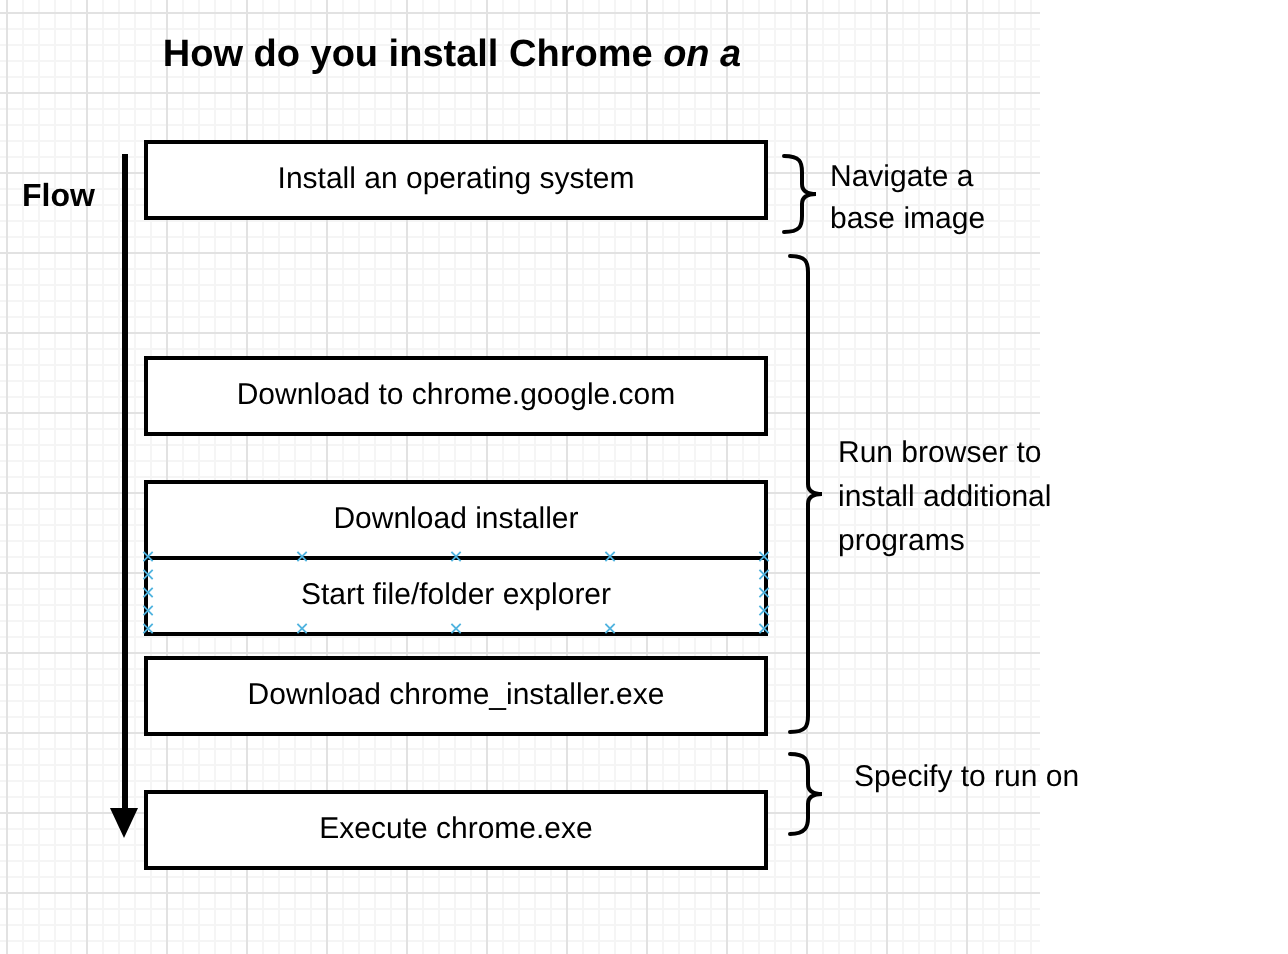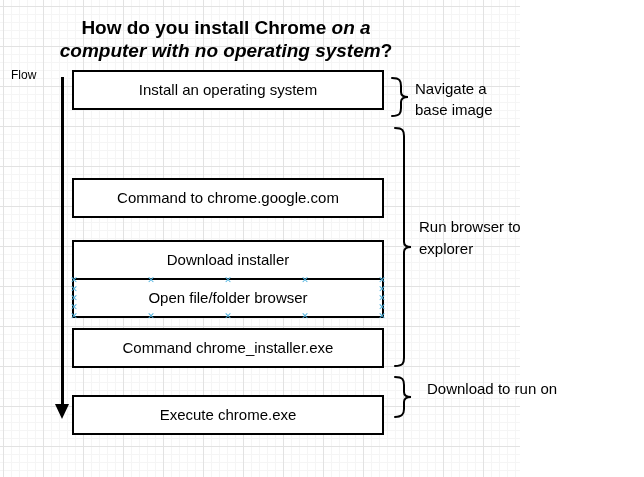--- a/index.html
+++ b/index.html
@@ -18,21 +18,21 @@
       linear-gradient(90deg, #f5f5f5 1px, transparent 1px);
     background-size:40px 40px,40px 40px,8px 8px,8px 8px;
     background-position:3px 6px,3px 6px,3px 6px,3px 6px;
   }
   .title{
     position:absolute;left:20px;top:16px;width:412px;
     text-align:center;font-size:19px;line-height:23px;font-weight:bold;
   }
   .title .it{font-style:italic;}
   .flow-label{
-    position:absolute;left:11px;top:64px;font-size:12px;line-height:22px;
+    position:absolute;left:11px;top:88px;font-size:16px;line-height:22px;font-weight:bold;
   }
   .arrow-shaft{
     position:absolute;left:61px;top:77px;width:3px;height:330px;background:#000;
   }
   .arrow-head{
     position:absolute;left:55px;top:404px;width:0;height:0;
     border-left:7px solid transparent;border-right:7px solid transparent;
     border-top:15px solid #000;
   }
   .box{
@@ -51,57 +51,56 @@
   .annotation{position:absolute;font-size:15px;line-height:21px;}
   .annotation div{white-space:nowrap;}
 </style>
 </head>
 <body>
 
 <div id="canvas">
 
   <div class="title">
     <div><span>How do you install Chrome </span><span class="it">on a</span></div>
-    <div><span class="it">computer with no operating system</span><span>?</span></div>
   </div>
 
   <div class="flow-label">Flow</div>
   <div class="arrow-shaft"></div>
   <div class="arrow-head"></div>
 
   <div class="box" style="top:70px">
       <span class="lbl">Install an operating system</span>
     </div>
   <div class="box" style="top:178px">
-      <span class="lbl">Command to chrome.google.com</span>
+      <span class="lbl">Download to chrome.google.com</span>
     </div>
   <div class="box" style="top:240px">
       <span class="lbl">Download installer</span>
     </div>
   <div class="box" style="top:278px">
-      <span class="lbl">Open file/folder browser</span>
+      <span class="lbl">Start file/folder explorer</span>
       <span class="handle" style="left: 0%; top: 0%;">✕</span>
       <span class="handle" style="left: 25%; top: 0%;">✕</span>
       <span class="handle" style="left: 50%; top: 0%;">✕</span>
       <span class="handle" style="left: 75%; top: 0%;">✕</span>
       <span class="handle" style="left: 100%; top: 0%;">✕</span>
       <span class="handle" style="left: 0%; top: 100%;">✕</span>
       <span class="handle" style="left: 25%; top: 100%;">✕</span>
       <span class="handle" style="left: 50%; top: 100%;">✕</span>
       <span class="handle" style="left: 75%; top: 100%;">✕</span>
       <span class="handle" style="left: 100%; top: 100%;">✕</span>
       <span class="handle" style="left: 0%; top: 25%;">✕</span>
       <span class="handle" style="left: 0%; top: 50%;">✕</span>
       <span class="handle" style="left: 0%; top: 75%;">✕</span>
       <span class="handle" style="left: 100%; top: 25%;">✕</span>
       <span class="handle" style="left: 100%; top: 50%;">✕</span>
       <span class="handle" style="left: 100%; top: 75%;">✕</span>
     </div>
   <div class="box" style="top:328px">
-      <span class="lbl">Command chrome_installer.exe</span>
+      <span class="lbl">Download chrome_installer.exe</span>
     </div>
   <div class="box" style="top:395px">
       <span class="lbl">Execute chrome.exe</span>
     </div>
 
   <svg class="brace" style="left:390px;top:77px" width="20" height="42">
     <path d="M2,1 C10,1 11,4 11,9 L11,15 C11,18 13,20 18,20 C13,20 11,22 11,25 L11,31 C11,36 10,39 2,39"></path>
   </svg>
   <svg class="brace" style="left:393px;top:127px" width="20" height="242">
     <path d="M2,1 C10,1 11,4 11,9 L11,115 C11,118 13,120 18,120 C13,120 11,122 11,125 L11,231 C11,236 10,239 2,239"></path>
@@ -109,19 +108,20 @@
   <svg class="brace" style="left:393px;top:376px" width="20" height="44">
     <path d="M2,1 C10,1 11,4 11,9 L11,16 C11,19 13,21 18,21 C13,21 11,23 11,26 L11,33 C11,37 10,41 2,41"></path>
   </svg>
 
   <div class="annotation" style="left:415px;top:78px">
     <div>Navigate a</div>
     <div>base image</div>
   </div>
   <div class="annotation" style="left:419px;top:216px;line-height:22px">
     <div>Run browser to</div>
-    <div>explorer</div>
+    <div>install additional</div>
+    <div>programs</div>
   </div>
   <div class="annotation" style="left:427px;top:378px">
-    <div>Download to run on</div>
+    <div>Specify to run on</div>
   </div>
 
 </div>
 
 </body></html>

